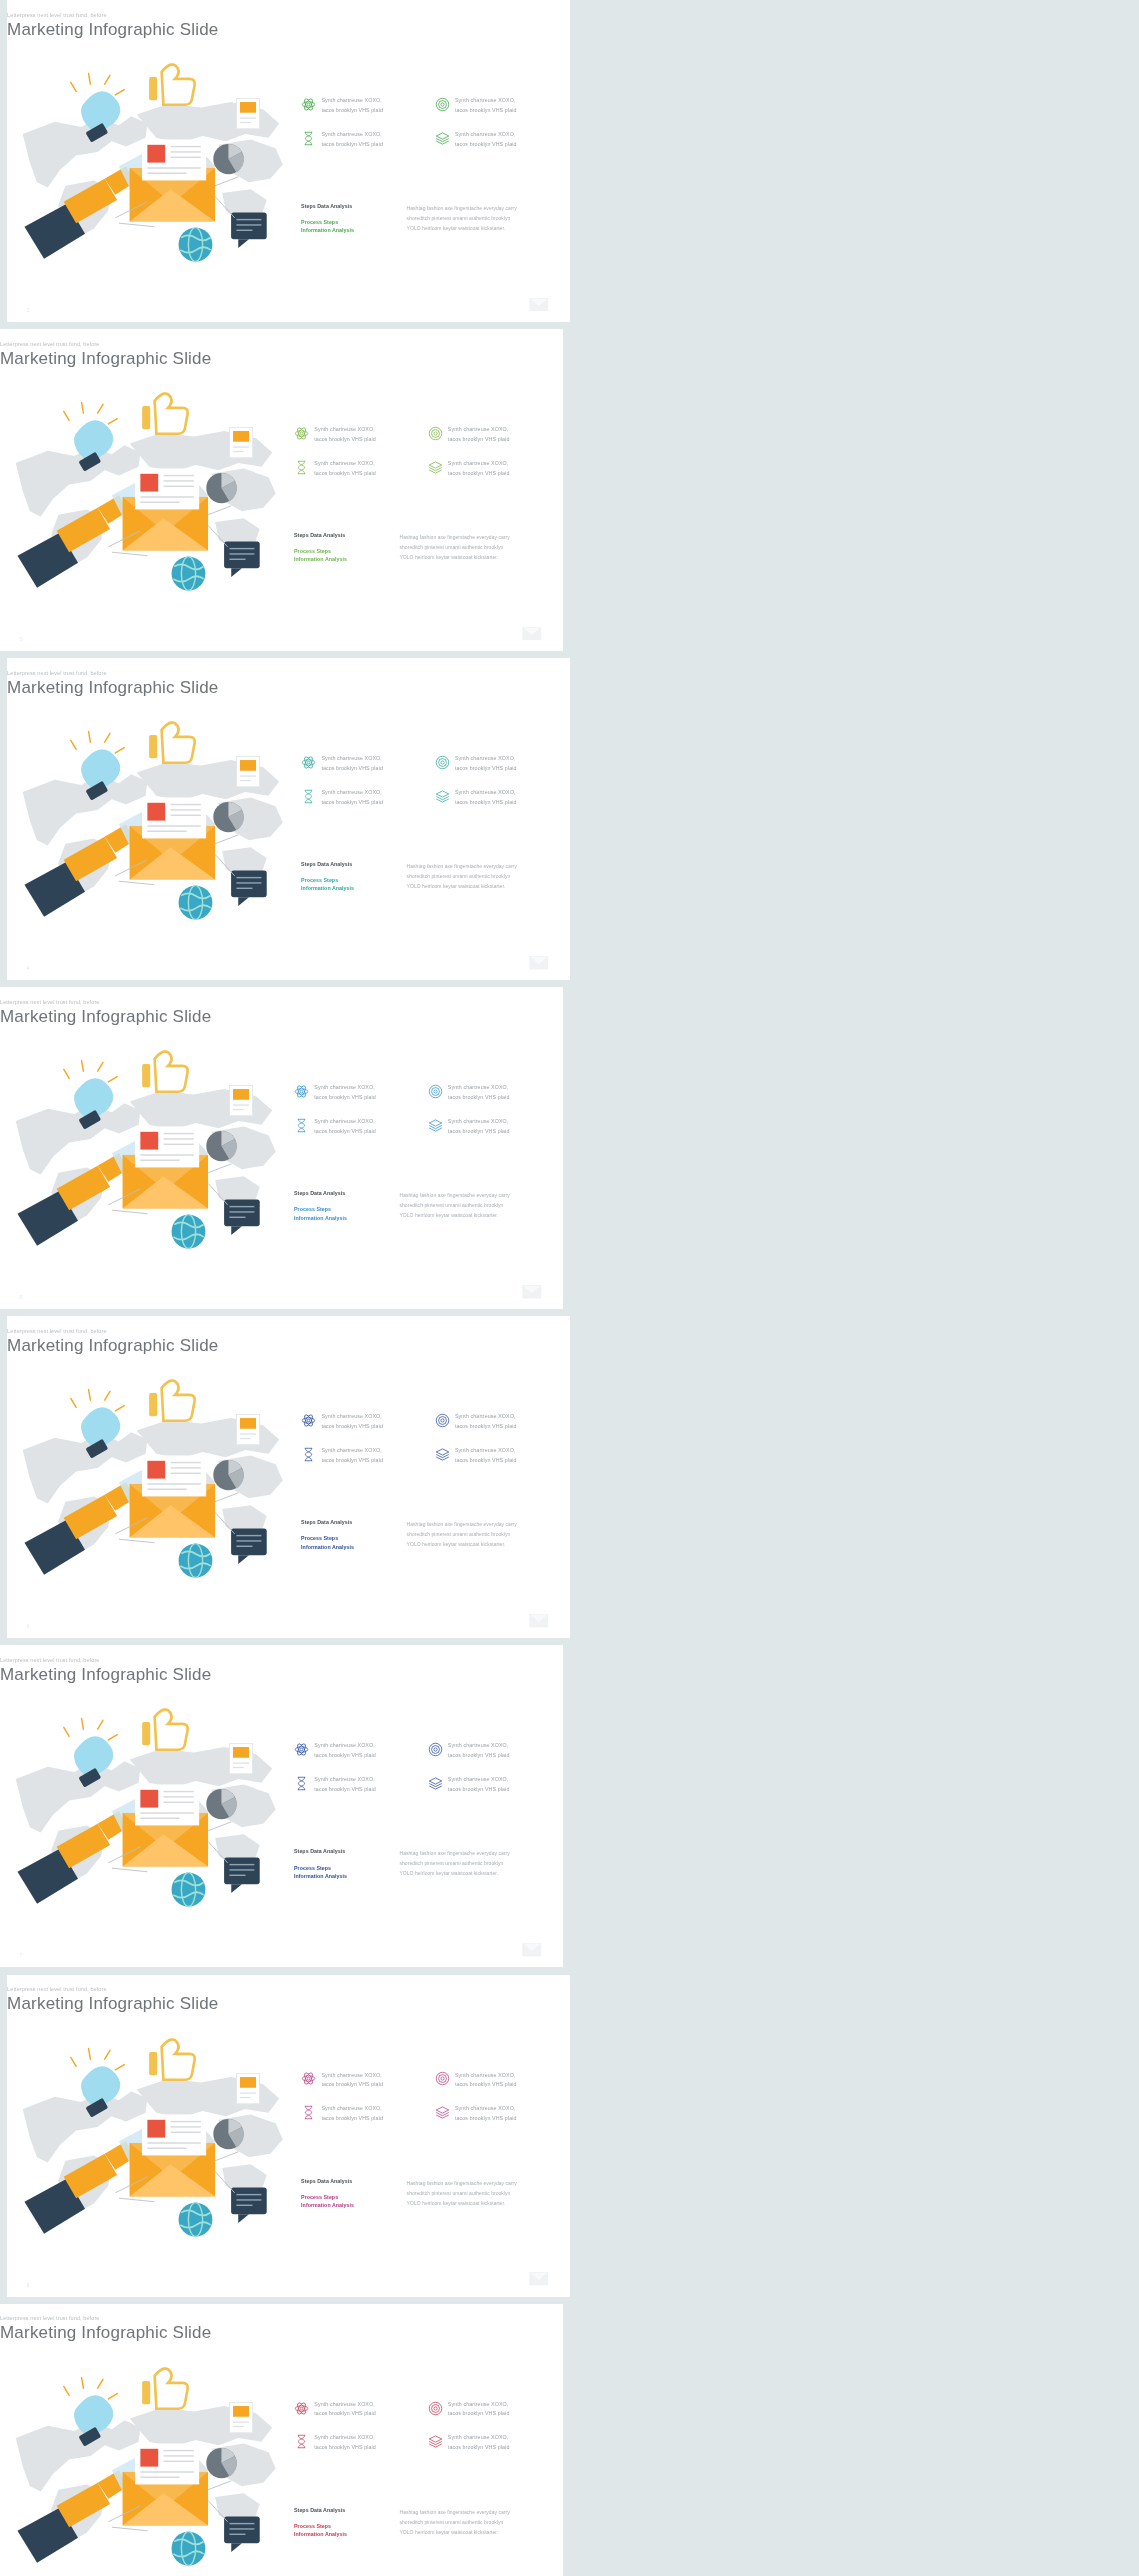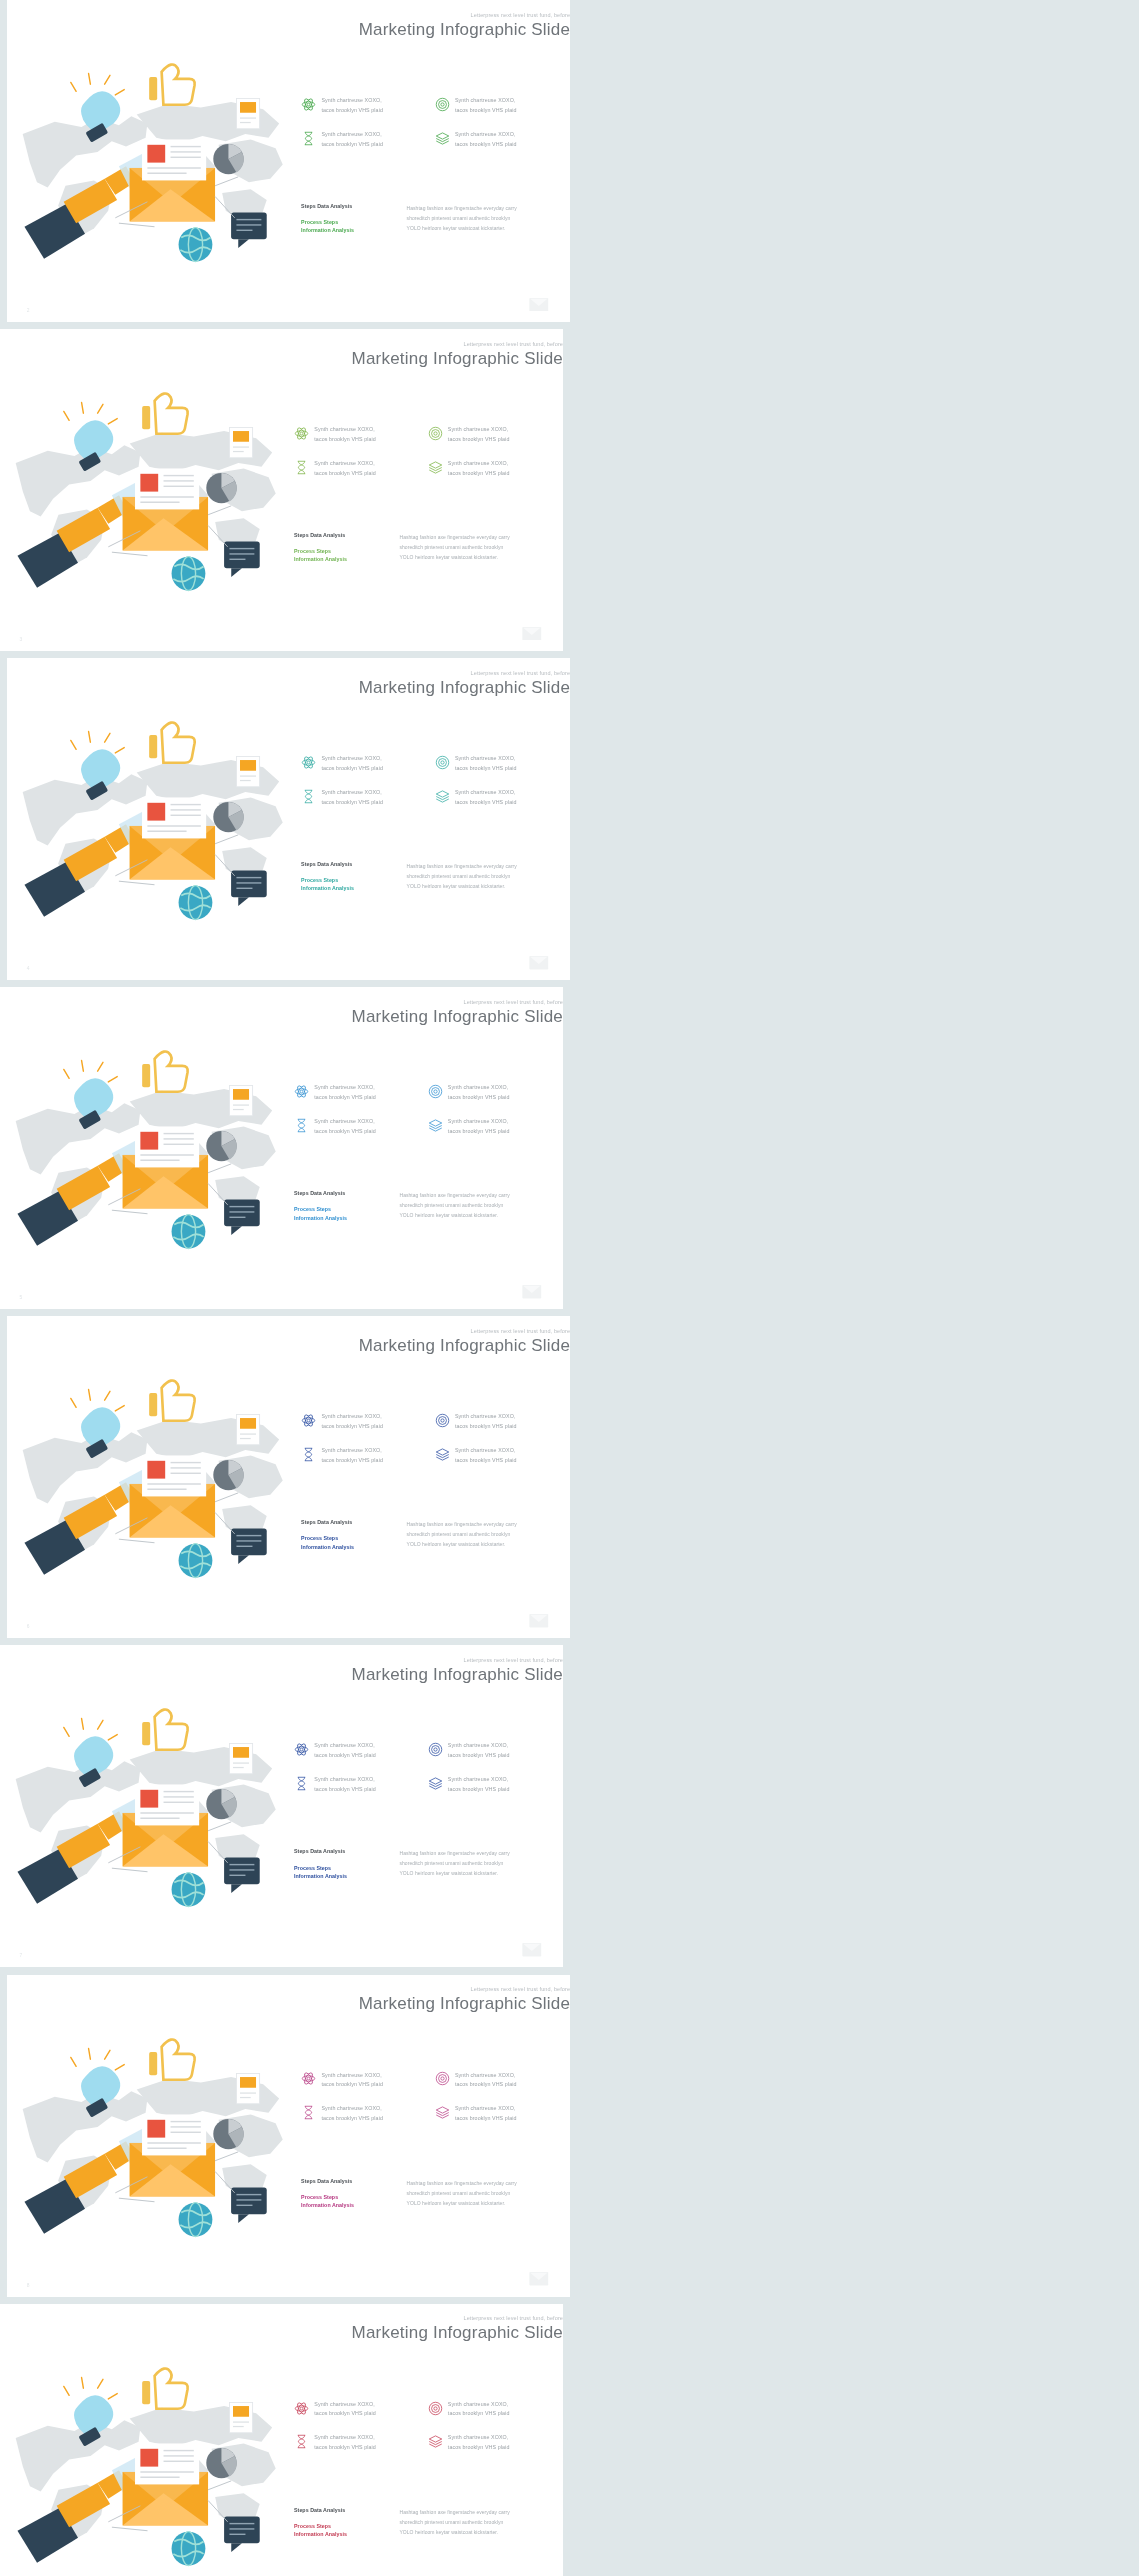--- a/index.html
+++ b/index.html
@@ -23,21 +23,21 @@
     background:#ffffff;
     margin:0 0 7.1px 0;
     overflow:hidden;
   }
   .slide.left{ margin-left:7.1px; margin-right:7.1px; }
   .slide.right{ margin-right:7.1px; }
 
   
   .sl-head{
     position:absolute; top:12.5px; left:0; width:100%;
-    text-align:right;
+    text-align:left;
   }
   .sl-sub{
     font-size:5.5px; color:#b7bcc0; letter-spacing:0.1px;
     line-height:1; margin-bottom:2.7px;
   }
   .sl-title{
     font-size:17px; font-weight:400; color:#6f7479;
     letter-spacing:0.2px; line-height:1.1;
   }
 

